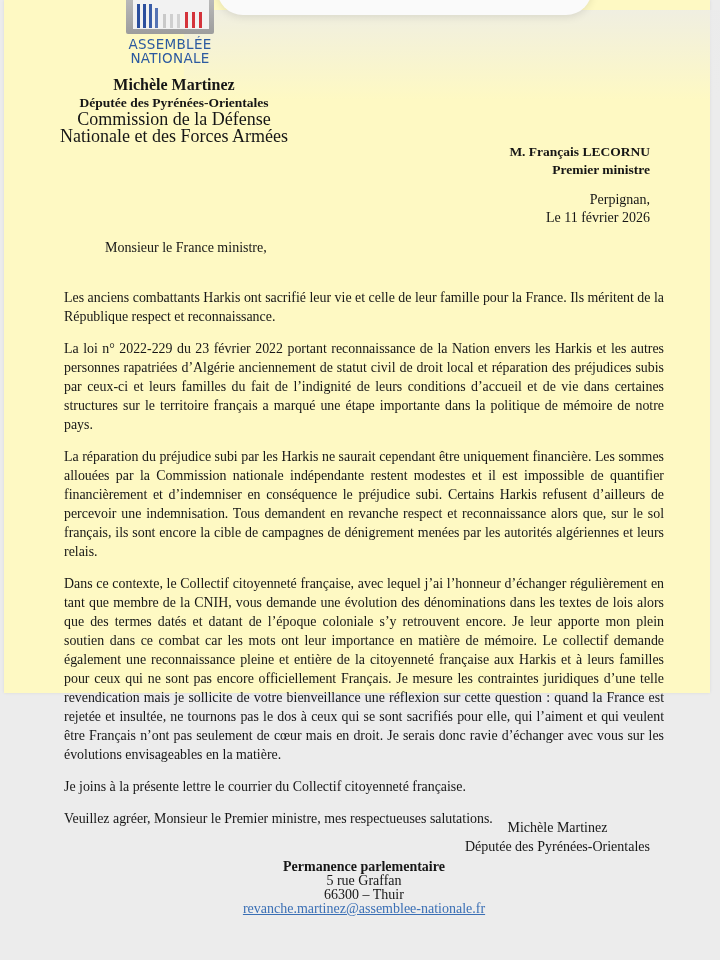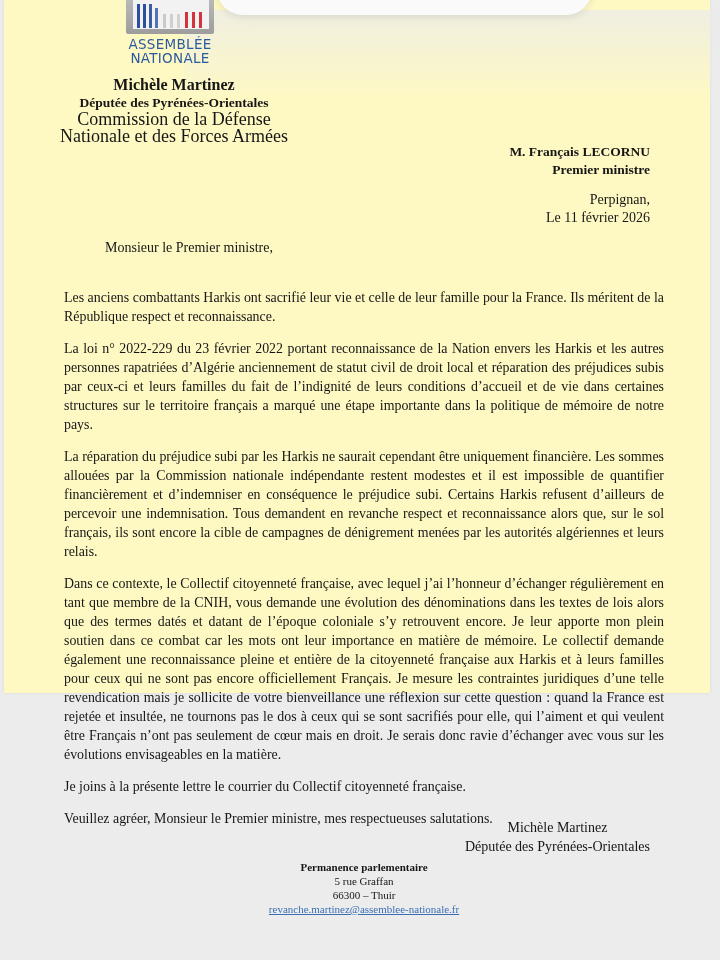--- a/index.html
+++ b/index.html
@@ -47,21 +47,21 @@
   .sender .role { font-weight: bold; font-size: 13.5px; line-height: 17px; }
   .sender .line { font-size: 18px; line-height: 17px; }
   .recipient { position: absolute; right: 60px; top: 143px; text-align: right; font-weight: bold; font-size: 13.5px; line-height: 18px; }
   .place-date { position: absolute; right: 60px; top: 191px; text-align: right; font-size: 14px; line-height: 18px; }
   .salutation { position: absolute; left: 101px; top: 240px; font-size: 14px; }
   .body { position: absolute; left: 60px; top: 288px; width: 600px; }
   .body p {
     margin: 0 0 13px 0; font-size: 13.9px; line-height: 19px; text-align: justify;
   }
   .signature { position: absolute; right: 60px; top: 818px; text-align: center; font-size: 14px; line-height: 19px; }
-  .footer { position: absolute; left: 210px; top: 860px; width: 300px; text-align: center; font-size: 11px; line-height: 14px; }
+  .footer { position: absolute; left: 210px; top: 860px; width: 300px; text-align: center; font-size: 14px; line-height: 14px; }
   .footer .title { font-weight: bold; }
   .footer a { color: #3a6fb5; text-decoration: underline; }
 </style>
 </head>
 <body>
 
 <div class="page">
 
   <div class="overlay-fade"></div>
   <div class="overlay-card"></div>
@@ -97,21 +97,21 @@
   <div class="recipient">
     <div>M. Français LECORNU</div>
     <div>Premier ministre</div>
   </div>
 
   <div class="place-date">
     <div>Perpignan,</div>
     <div>Le 11 février 2026</div>
   </div>
 
-  <div class="salutation">Monsieur le Premier ministre,</div>
+  <div class="salutation">Monsieur le France ministre,</div>
 
   <div class="body">
     <p>Les anciens combattants Harkis ont sacrifié leur vie et celle de leur famille pour la France. Ils méritent de la République respect et reconnaissance.</p>
     <p>La loi n° 2022-229 du 23 février 2022 portant reconnaissance de la Nation envers les Harkis et les autres personnes rapatriées d’Algérie anciennement de statut civil de droit local et réparation des préjudices subis par ceux-ci et leurs familles du fait de l’indignité de leurs conditions d’accueil et de vie dans certaines structures sur le territoire français a marqué une étape importante dans la politique de mémoire de notre pays.</p>
     <p>La réparation du préjudice subi par les Harkis ne saurait cependant être uniquement financière. Les sommes allouées par la Commission nationale indépendante restent modestes et il est impossible de quantifier financièrement et d’indemniser en conséquence le préjudice subi. Certains Harkis refusent d’ailleurs de percevoir une indemnisation. Tous demandent en revanche respect et reconnaissance alors que, sur le sol français, ils sont encore la cible de campagnes de dénigrement menées par les autorités algériennes et leurs relais.</p>
     <p>Dans ce contexte, le Collectif citoyenneté française, avec lequel j’ai l’honneur d’échanger régulièrement en tant que membre de la CNIH, vous demande une évolution des dénominations dans les textes de lois alors que des termes datés et datant de l’époque coloniale s’y retrouvent encore. Je leur apporte mon plein soutien dans ce combat car les mots ont leur importance en matière de mémoire. Le collectif demande également une reconnaissance pleine et entière de la citoyenneté française aux Harkis et à leurs familles pour ceux qui ne sont pas encore officiellement Français. Je mesure les contraintes juridiques d’une telle revendication mais je sollicite de votre bienveillance une réflexion sur cette question : quand la France est rejetée et insultée, ne tournons pas le dos à ceux qui se sont sacrifiés pour elle, qui l’aiment et qui veulent être Français n’ont pas seulement de cœur mais en droit. Je serais donc ravie d’échanger avec vous sur les évolutions envisageables en la matière.</p>
     <p>Je joins à la présente lettre le courrier du Collectif citoyenneté française.</p>
     <p>Veuillez agréer, Monsieur le Premier ministre, mes respectueuses salutations.</p>
   </div>
 

